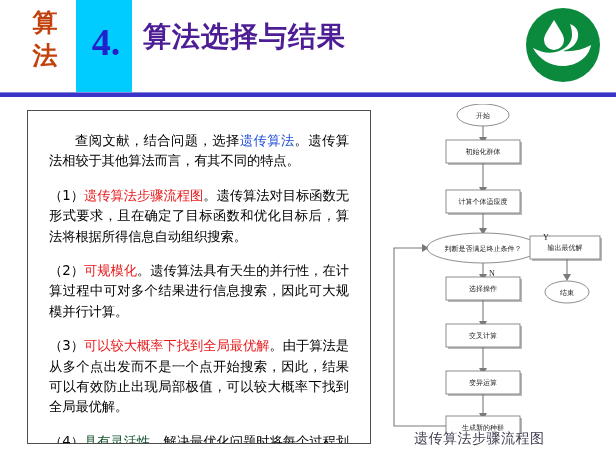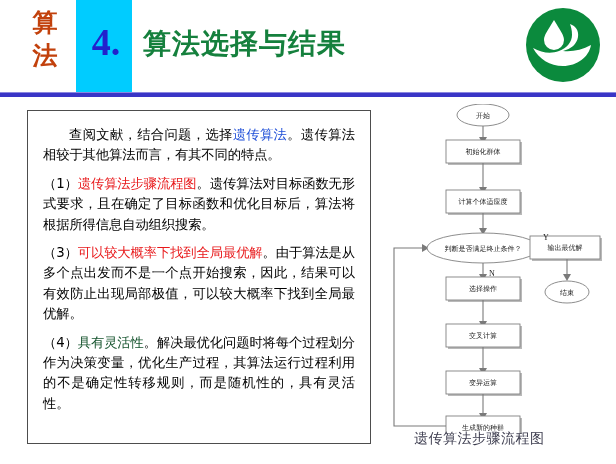--- a/index.html
+++ b/index.html
@@ -50,24 +50,24 @@
     font-size: 38px;
     font-weight: bold;
     color: #2222CC;
     font-family: "Liberation Serif", "DejaVu Serif", serif;
     text-align: center;
     line-height: 48px;
   }
   #header-title {
     position: absolute;
     left: 143px;
-    top: 25px;
+    top: 18px;
     font-size: 28px;
     font-weight: bold;
-    color: #15803d;
+    color: #4c1d95;
     letter-spacing: 1px;
     line-height: 38px;
   }
   #header-rule {
     position: absolute;
     left: 0;
     top: 92px;
     width: 616px;
     height: 4px;
     background: #3A35C6;
@@ -95,21 +95,21 @@
     background: #ffffff;
     padding: 6px 7px 4px 7px;
     overflow: hidden;
   }
   .para {
     font-size: 13.3px;
     line-height: 20.4px;
     color: #000000;
     font-family: "DejaVu Sans", "Liberation Sans", sans-serif;
     text-align: justify;
-    margin: 8px;
+    margin: 14px;
     letter-spacing: -0.1px;
   }
   .para.indent { text-indent: 26px; }
 
   
   #flowchart {
     position: absolute;
     left: 380px;
     top: 104px;
     width: 236px;
@@ -167,20 +167,21 @@
     <path d="M30 14 C24 24 20 29 20 34 a10 10 0 0 0 20 0 c0 -5 -4 -10 -10 -20 Z" fill="#ffffff"></path>
     <path d="M46 18 c6 2 9 7 8 13 c-1 7 -7 12 -15 14 c9 1 19 -1 28 -6 c-2 12 -14 21 -28 21 c-13 0 -24 -7 -30 -18 c9 5 18 6 26 3 c8 -3 13 -9 13 -16 c0 -5 -1 -8 -2 -11 Z" fill="#ffffff"></path>
   </svg>
 
   <div id="header-rule"></div>
 </div>
 
 <div id="content-textbox">
     <div class="para indent"><span style="color: rgb(0, 0, 0);">查阅文献，结合问题，选择</span><span style="color: rgb(31, 79, 216);">遗传算法</span><span style="color: rgb(0, 0, 0);">。遗传算法相较于其他算法而言，有其不同的特点。</span></div>
     <div class="para"><span style="color: rgb(0, 0, 0);">（1）</span><span style="color: rgb(232, 25, 27);">遗传算法步骤流程图</span><span style="color: rgb(0, 0, 0);">。遗传算法对目标函数无形式要求，且在确定了目标函数和优化目标后，算法将根据所得信息自动组织搜索。</span></div>
+    <div class="para"><span style="color: rgb(0, 0, 0);">（2）</span><span style="color: rgb(232, 25, 27);">可规模化</span><span style="color: rgb(0, 0, 0);">。遗传算法具有天生的并行性，在计算过程中可对多个结果进行信息搜索，因此可大规模并行计算。</span></div>
     <div class="para"><span style="color: rgb(0, 0, 0);">（3）</span><span style="color: rgb(232, 25, 27);">可以较大概率下找到全局最优解</span><span style="color: rgb(0, 0, 0);">。由于算法是从多个点出发而不是一个点开始搜索，因此，结果可以有效防止出现局部极值，可以较大概率下找到全局最优解。</span></div>
     <div class="para"><span style="color: rgb(0, 0, 0);">（4）</span><span style="color: #14532d;">具有灵活性</span><span style="color: rgb(0, 0, 0);">。解决最优化问题时将每个过程划分作为决策变量，优化生产过程，其算法运行过程利用的不是确定性转移规则，而是随机性的，具有灵活性。</span></div>
   </div>
 
 <svg id="flowchart" viewBox="0 0 236 330" xmlns="http://www.w3.org/2000/svg">
 
   <rect class="fc-shadow" x="68" y="38" width="74" height="23"></rect>
   <rect class="fc-shadow" x="68" y="88" width="74" height="23"></rect>
   <rect class="fc-shadow" x="152" y="134" width="70" height="23"></rect>
   <rect class="fc-shadow" x="68" y="175" width="74" height="23"></rect>

